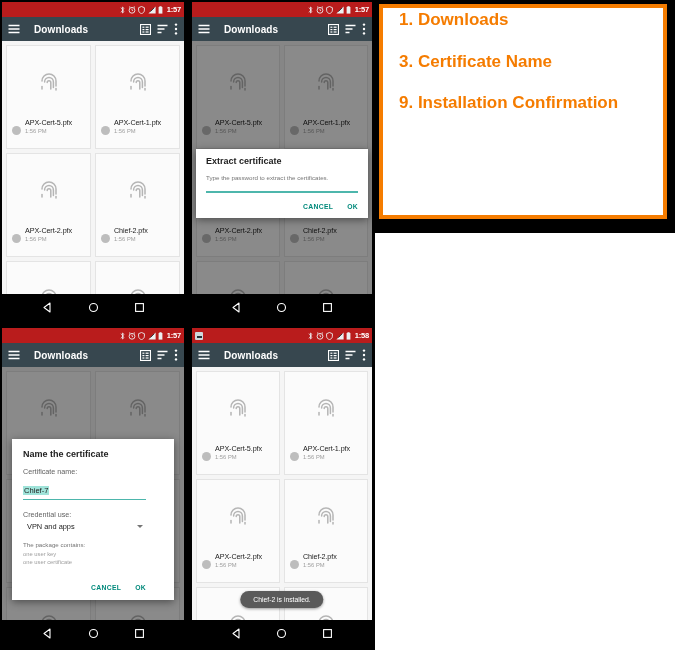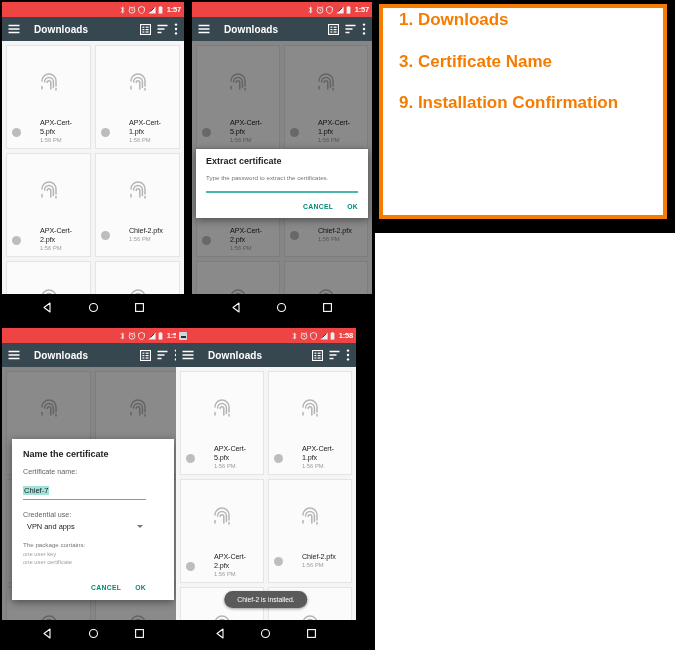--- a/index.html
+++ b/index.html
@@ -30,27 +30,27 @@
 
   
   .phone {
     position: absolute;
     overflow: hidden;
     background: #fafafa;
   }
   #panel1 { left: 2px;   top: 2px;   width: 182px; height: 318px; }
   #panel2 { left: 192px; top: 2px;   width: 180px; height: 318px; }
   #panel3 { left: 2px;   top: 328px; width: 182px; height: 318px; }
-  #panel4 { left: 176px; top: 328px; width: 180px; height: 318px; }
+  #panel4 { left: 192px; top: 328px; width: 180px; height: 318px; }
 
   
   .statusbar {
     position: relative;
     height: 15px;
-    background: #ef4444;
+    background: #b91c1c;
     display: flex;
     align-items: center;
     padding: 0 3px;
     box-sizing: border-box;
   }
   .sb-left { display: flex; align-items: center; gap: 2px; flex: 1; }
   .sb-right { display: flex; align-items: center; gap: 2.5px; }
   .sb-dl-icon {
     width: 8px; height: 8px;
     background: #cfd8dc;
@@ -113,22 +113,22 @@
   }
   .tile-thumb {
     height: 72px;
     display: flex;
     align-items: center;
     justify-content: center;
   }
   .fprint { display: block; }
   .tile-foot {
     display: flex;
-    align-items: center;
-    gap: 19px;
+    align-items: flex-end;
+    gap: 4px;
     padding: 0 5px;
   }
   .tile-dot {
     width: 9px; height: 9px;
     border-radius: 50%;
     background: #bdbdbd;
     flex: 0 0 auto;
     margin-top: 2px;
   }
   .tile-name {

